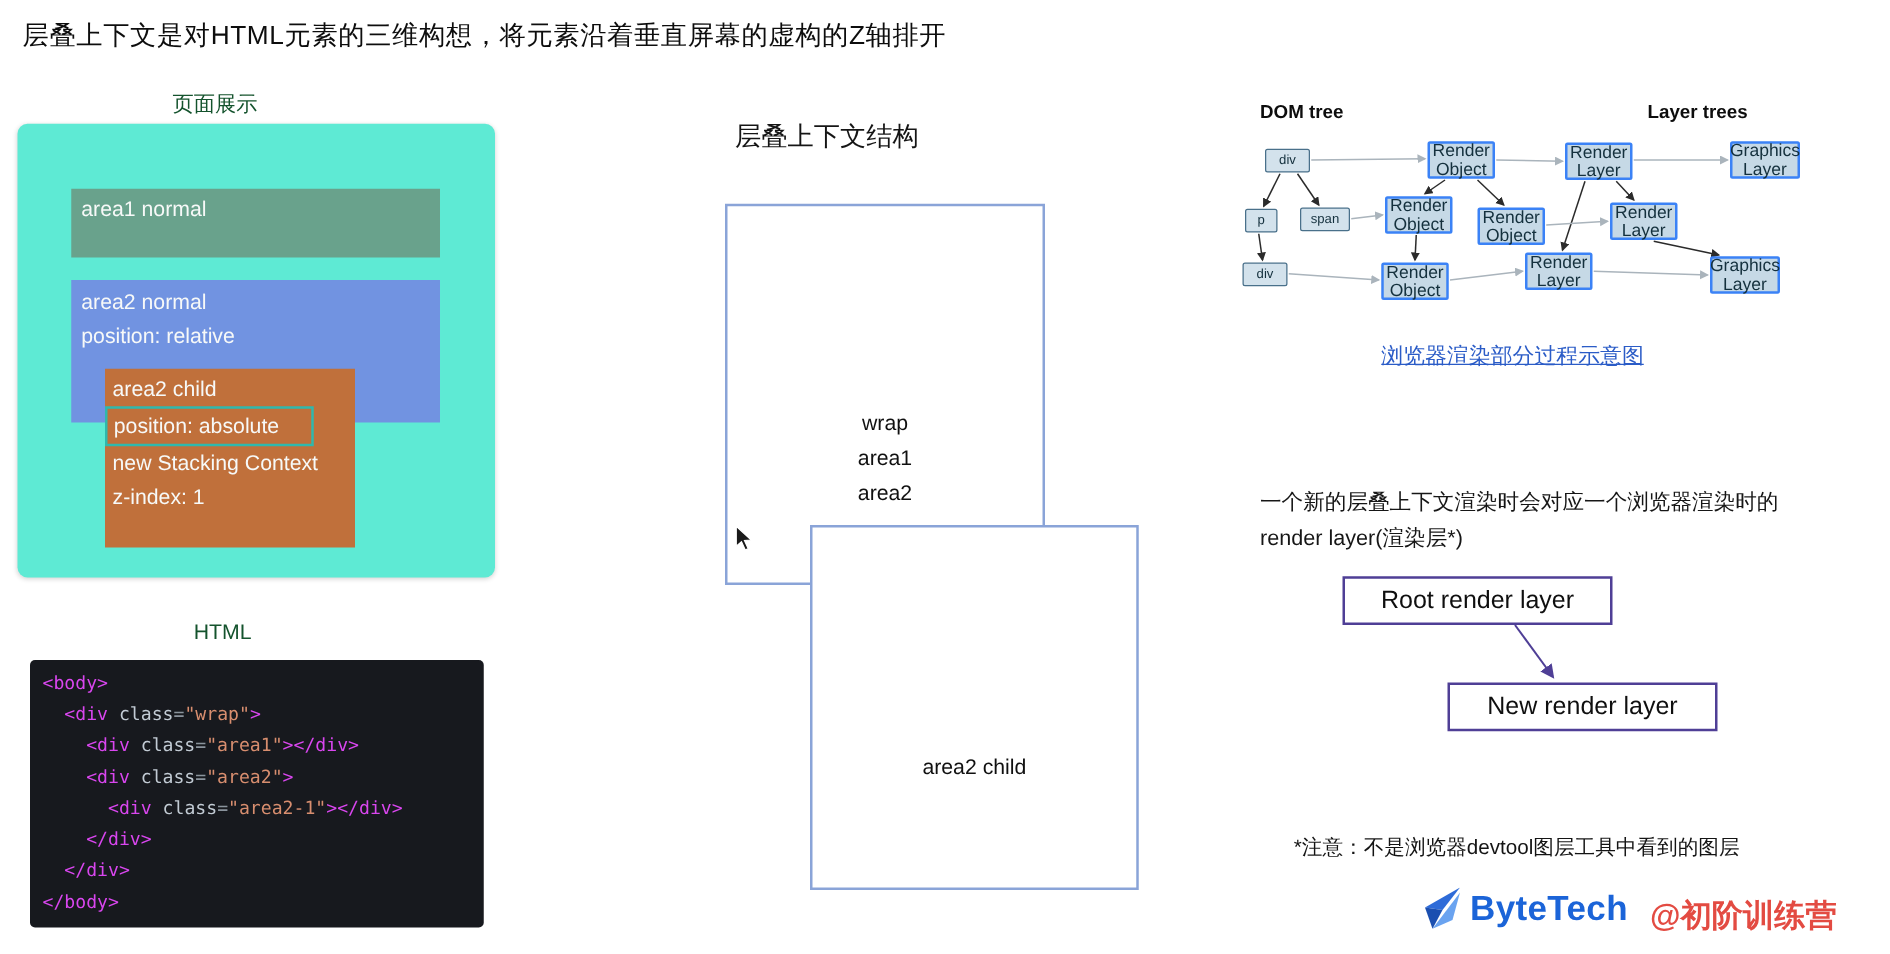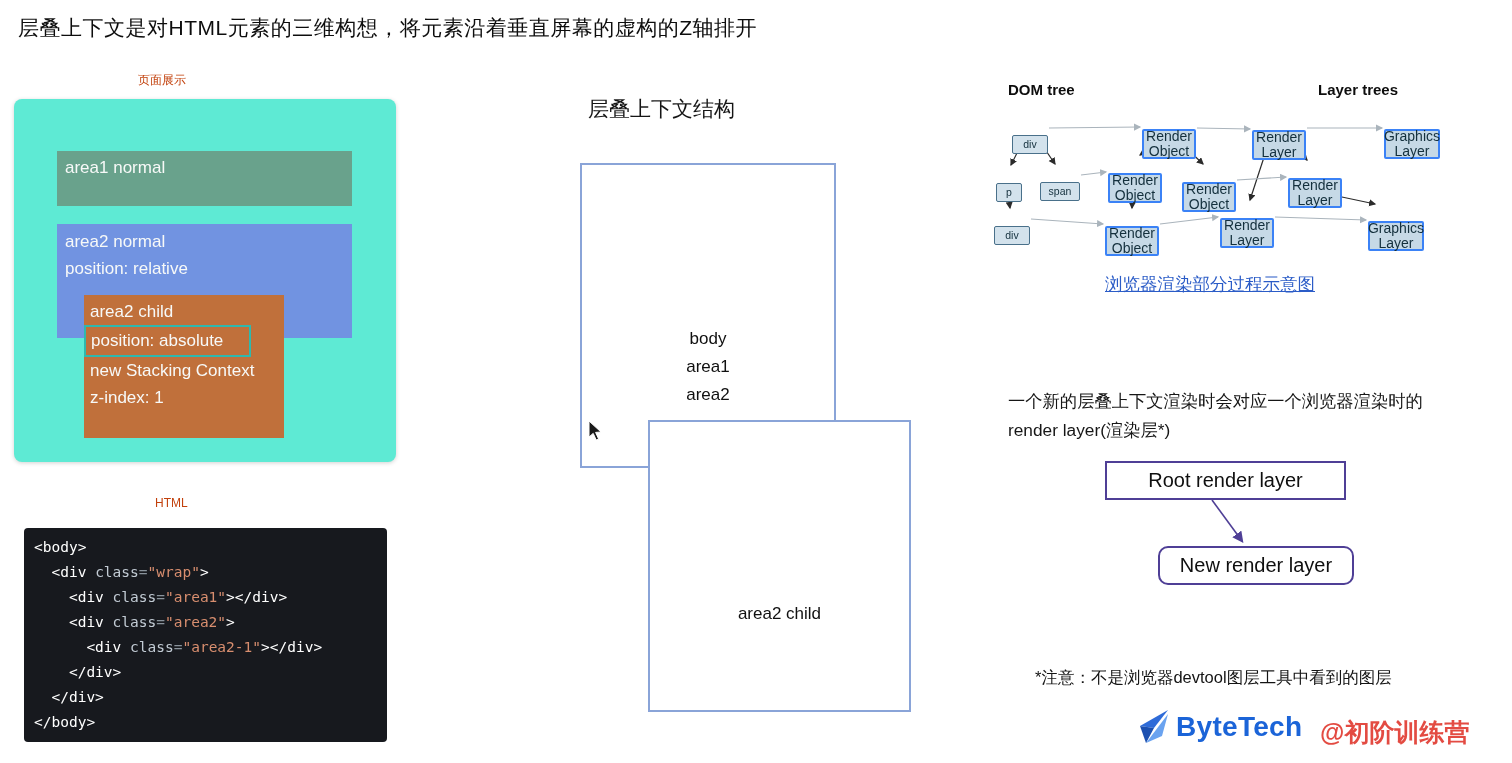--- a/index.html
+++ b/index.html
@@ -7,32 +7,32 @@
   body {
     width:1512px; height:763px; position:relative; background:#ffffff;
     font-family:"Liberation Sans","DejaVu Sans",sans-serif; overflow:hidden; color:#111;
   }
   .abs { position:absolute; }
 
   
   .page-title { left:18px; top:14px; font-size:21px; font-weight:400; color:#0d0d0d; letter-spacing:.5px; }
 
   
-  .section-label { font-size:12px; color:#c2410c; }
+  .section-label { font-size:17px; color:#14532d; }
   .demo-panel { left:14px; top:99px; width:382px; height:363px; background:#5eead4; border-radius:8px; box-shadow:0 1px 4px rgba(0,0,0,.18); }
   .bar { position:absolute; color:#f7f9f8; font-size:17px; line-height:27px; }
   .bar-area1 { left:43px; top:52px; width:295px; height:55px; background:#69a28c; padding:3px 8px; }
   .bar-area2 { left:43px; top:125px; width:295px; height:114px; background:#7193e1; padding:4px 8px; z-index:1; }
   .bar-child { left:70px; top:196px; width:200px; height:143px; background:#c0703b; padding:3px 6px; z-index:2; }
   .hl-box { display:inline-block; border:2px solid #2fb8ad; margin-left:-6px; padding:0 26px 1px 5px; }
 
   
   .code-block { left:24px; top:528px; width:363px; height:214px; background:#17191e; border-radius:4px; padding:7px 8px 6px 10px; font-family:"DejaVu Sans Mono","Liberation Mono",monospace; font-size:14.5px; }
   .code-line { white-space:pre; line-height:25px; }
-  .tok-tag { color:#ffffff; }
+  .tok-tag { color:#d946ef; }
   .tok-attr { color:#c2cbd4; }
   .tok-pun { color:#8a939c; }
   .tok-str { color:#d88e6f; }
 
   
   .structure-heading { left:588px; top:95px; font-size:21px; font-weight:500; color:#151515; }
   .ctx-box { background:#ffffff; border:2px solid #8aa4d8; }
   .ctx-box-root { left:580px; top:163px; width:256px; height:305px; z-index:1; }
   .ctx-box-new { left:648px; top:420px; width:263px; height:292px; z-index:2; }
   .ctx-title { position:absolute; left:11px; font-size:19px; color:#101010; }
@@ -41,22 +41,22 @@
   
   .tree-col-label { font-size:15px; font-weight:700; color:#0d0d0d; }
   .tree-wrap { left:990px; top:105px; width:470px; height:140px; }
   .tree-node { position:absolute; display:flex; align-items:center; justify-content:center; text-align:center; line-height:1.1; border-radius:2px; color:#14303d; font-weight:500; }
   .tn-dom { font-size:10.5px; background:#d3e2ec; border:1px solid #49708a; }
   .tn-obj { font-size:14px; background:#c6d9e6; border:2px solid #3b82f6; padding:1px; }
 
   .render-link { left:1105px; top:272px; font-size:17.5px; color:#2b5cc7; text-decoration:underline; cursor:pointer; }
   .render-paragraph { left:1008px; top:387px; width:455px; font-size:17.3px; line-height:29px; color:#161616; }
   .layer-box { background:#fff; border:2px solid #4f3f96; display:flex; align-items:center; justify-content:center; font-size:20px; color:#0f0f0f; }
-  .layer-box-root { left:1105px; top:461px; width:241px; height:39px; }
-  .layer-box-new { left:1158px; top:546px; width:196px; height:39px;border-radius:10px; }
+  .layer-box-root { left:1074px; top:461px; width:216px; height:39px; }
+  .layer-box-new { left:1158px; top:546px; width:216px; height:39px; }
   .note-text { left:1035px; top:667px; font-size:16.5px; color:#141414; }
 
   
   .logo-wrap { left:1138px; top:710px; display:flex; align-items:center; }
   .logo-text { font-size:28px; font-weight:700; color:#1b64d8; margin-left:6px; letter-spacing:.3px; }
   .watermark { left:1320px; top:716px; font-size:25px; font-weight:600; color:#e0382e; opacity:.9; white-space:nowrap; }
 </style>
 </head>
 <body>
 
@@ -89,21 +89,21 @@
     <div class="code-line"><span class="tok-pun">      </span><span class="tok-tag">&lt;div </span><span class="tok-attr">class</span><span class="tok-pun">=</span><span class="tok-str">"area2-1"</span><span class="tok-tag">&gt;&lt;/div&gt;</span></div>
     <div class="code-line"><span class="tok-pun">    </span><span class="tok-tag">&lt;/div&gt;</span></div>
     <div class="code-line"><span class="tok-pun">  </span><span class="tok-tag">&lt;/div&gt;</span></div>
     <div class="code-line"><span class="tok-tag">&lt;/body&gt;</span></div>
   </div>
 
 <div class="abs structure-heading">层叠上下文结构</div>
 
 <div class="abs ctx-box ctx-box-root">
   <div class="ctx-items" style="top:160px;">
-      <div>body</div>
+      <div>wrap</div>
       <div>area1</div>
       <div>area2</div>
     </div>
 </div>
 
 <div class="abs ctx-box ctx-box-new">
   <div class="ctx-items" style="top:178px;">
       <div>area2 child</div>
     </div>
 </div>
@@ -136,21 +136,21 @@
       <line x1="333" y1="88" x2="385" y2="99" stroke="#2b2b2b" stroke-width="1.2" marker-end="url(#arrow-black)"></line>
       <line x1="59" y1="23" x2="150" y2="22" stroke="#aab4bc" stroke-width="1.2" marker-end="url(#arrow-gray)"></line>
       <line x1="91" y1="70" x2="116" y2="67" stroke="#aab4bc" stroke-width="1.2" marker-end="url(#arrow-gray)"></line>
       <line x1="41" y1="114" x2="113" y2="119" stroke="#aab4bc" stroke-width="1.2" marker-end="url(#arrow-gray)"></line>
       <line x1="207" y1="23" x2="260" y2="24" stroke="#aab4bc" stroke-width="1.2" marker-end="url(#arrow-gray)"></line>
       <line x1="247" y1="75" x2="296" y2="72" stroke="#aab4bc" stroke-width="1.2" marker-end="url(#arrow-gray)"></line>
       <line x1="170" y1="119" x2="228" y2="112" stroke="#aab4bc" stroke-width="1.2" marker-end="url(#arrow-gray)"></line>
       <line x1="317" y1="23" x2="392" y2="23" stroke="#aab4bc" stroke-width="1.2" marker-end="url(#arrow-gray)"></line>
       <line x1="285" y1="112" x2="376" y2="115" stroke="#aab4bc" stroke-width="1.2" marker-end="url(#arrow-gray)"></line>
     </svg>
-  <div style="position:absolute;left:0;top:16px;width:470px;height:140px;">
+  <div style="position:absolute;left:0;top:0;width:470px;height:140px;">
       <div class="tree-node tn-dom" style="left: 22px; top: 14px; width: 36px; height: 19px;">div</div>
       <div class="tree-node tn-dom" style="left: 6px; top: 62px; width: 26px; height: 19px;">p</div>
       <div class="tree-node tn-dom" style="left: 50px; top: 61px; width: 40px; height: 19px;">span</div>
       <div class="tree-node tn-dom" style="left: 4px; top: 105px; width: 36px; height: 19px;">div</div>
       <div class="tree-node tn-obj" style="left: 152px; top: 8px; width: 54px; height: 30px;">Render Object</div>
       <div class="tree-node tn-obj" style="left: 118px; top: 52px; width: 54px; height: 30px;">Render Object</div>
       <div class="tree-node tn-obj" style="left: 192px; top: 61px; width: 54px; height: 30px;">Render Object</div>
       <div class="tree-node tn-obj" style="left: 115px; top: 105px; width: 54px; height: 30px;">Render Object</div>
       <div class="tree-node tn-obj" style="left: 262px; top: 9px; width: 54px; height: 30px;">Render Layer</div>
       <div class="tree-node tn-obj" style="left: 298px; top: 57px; width: 54px; height: 30px;">Render Layer</div>

